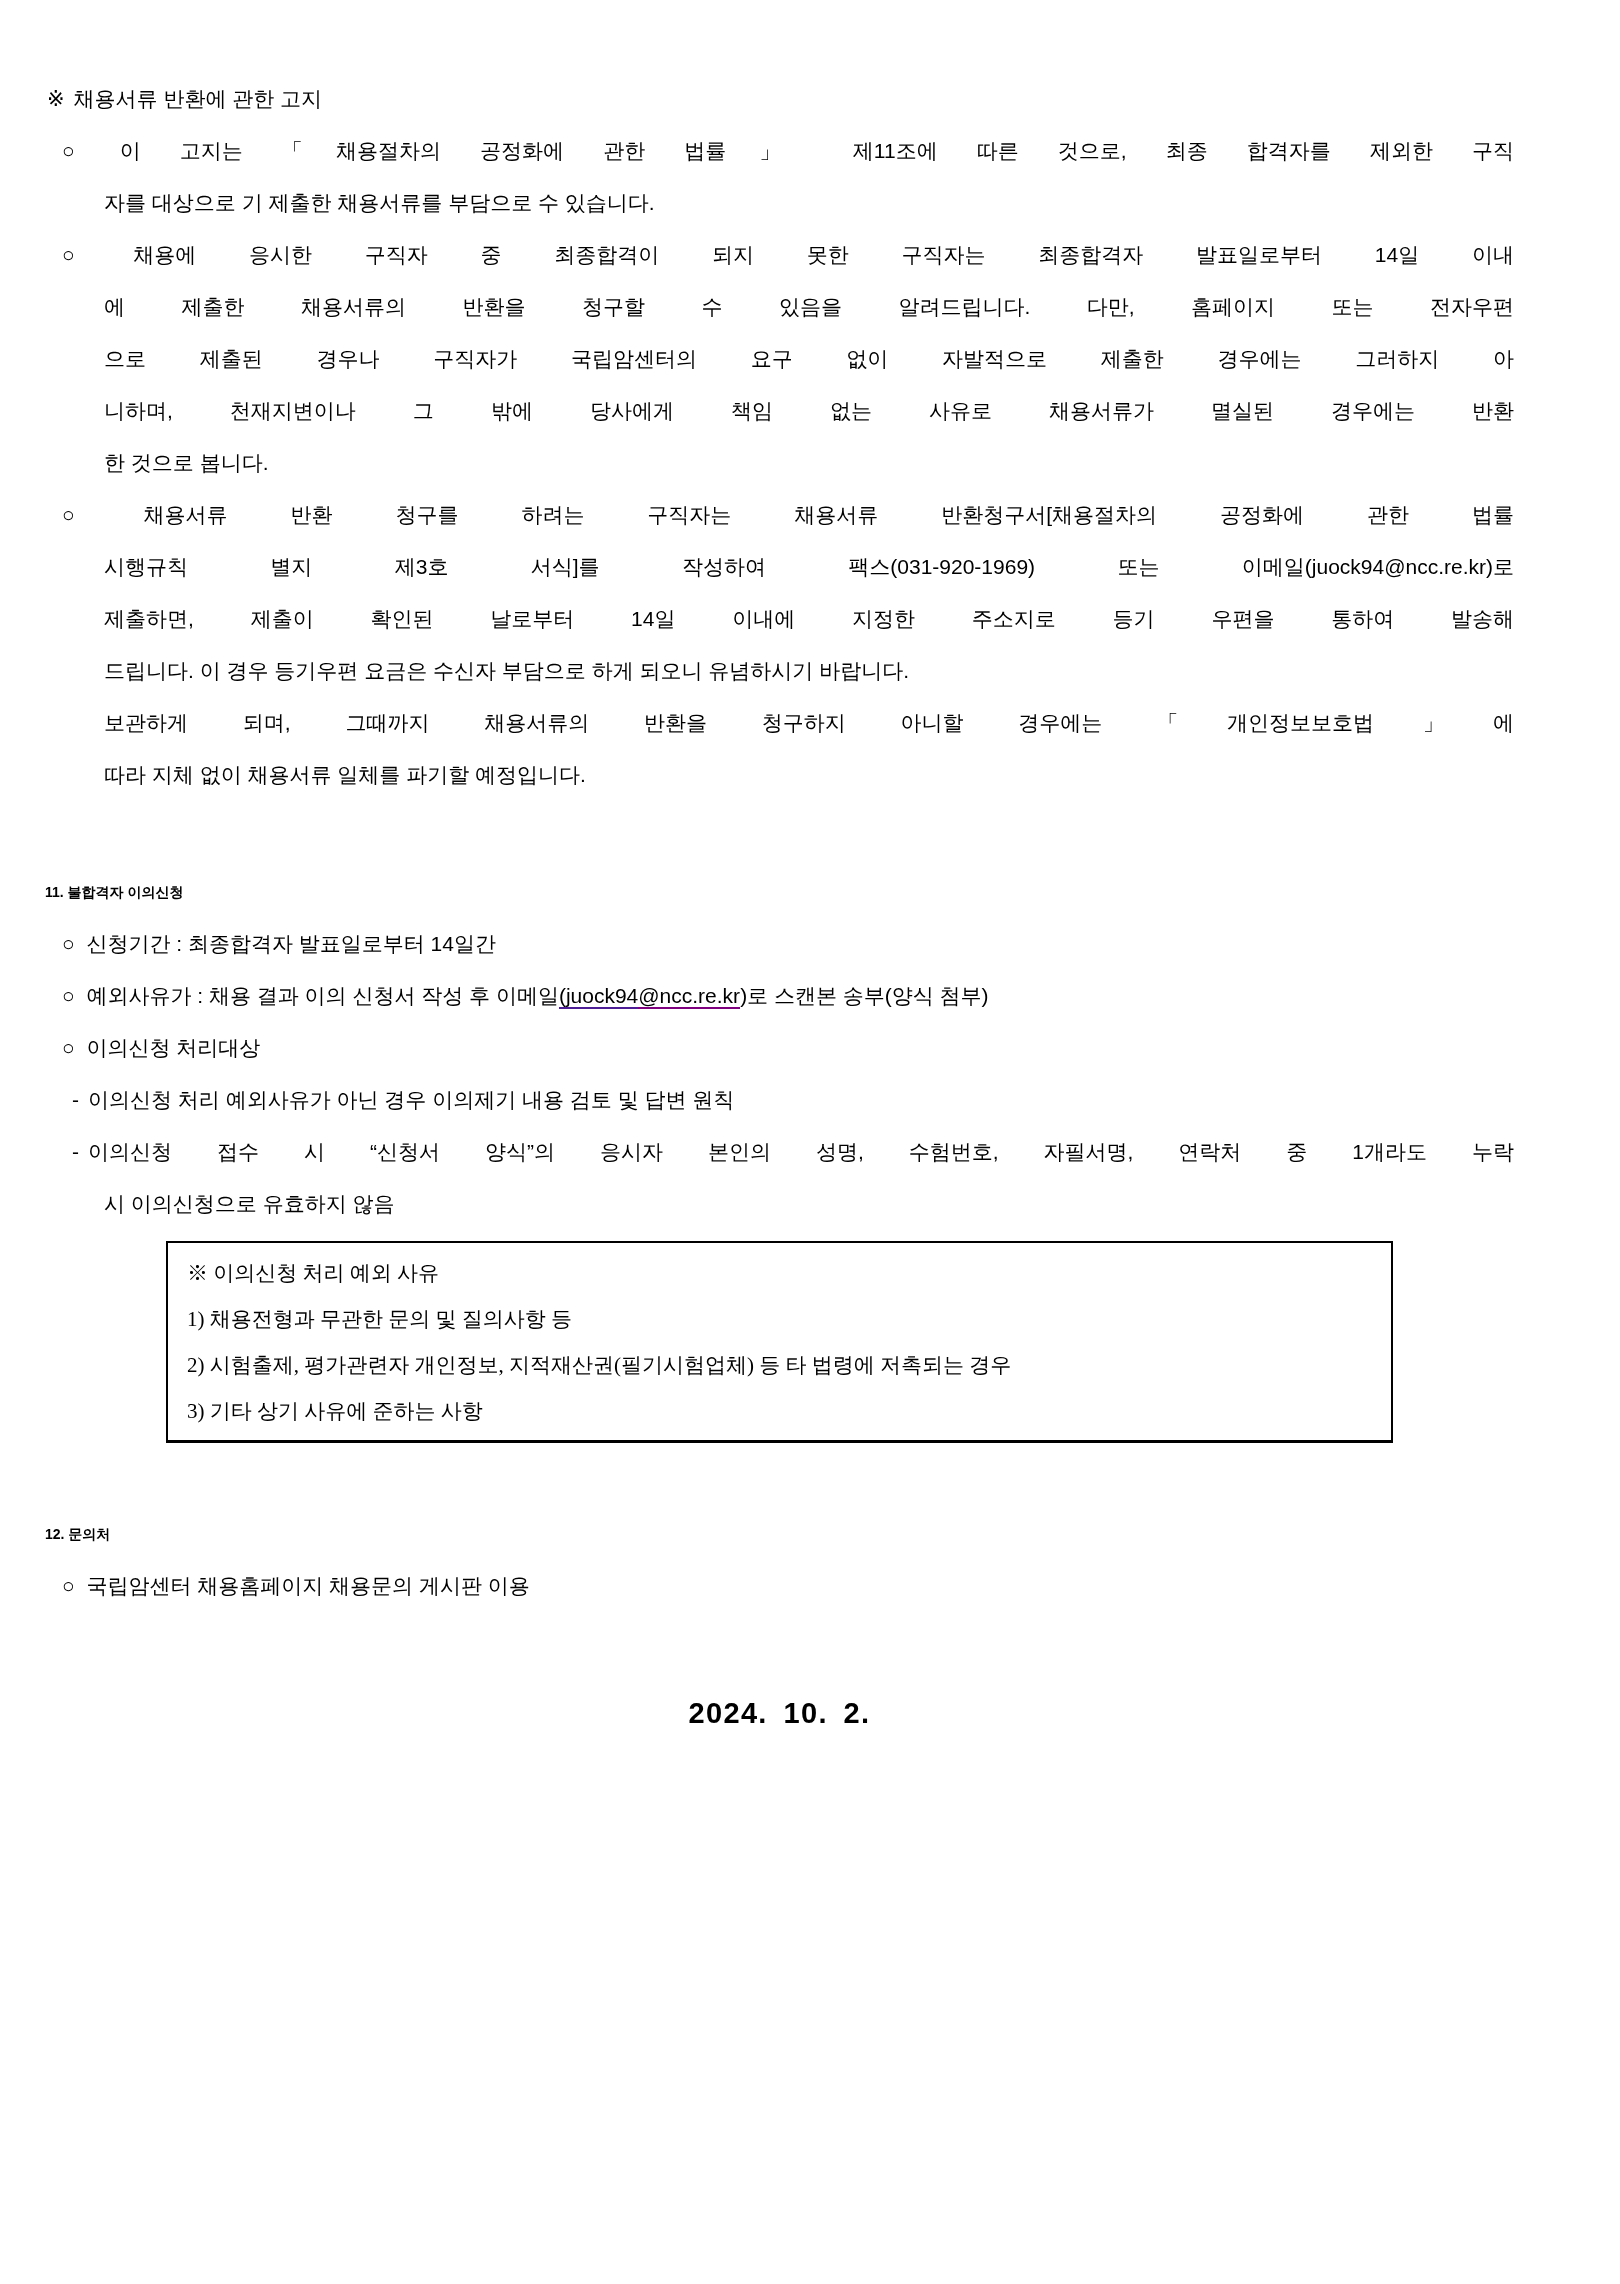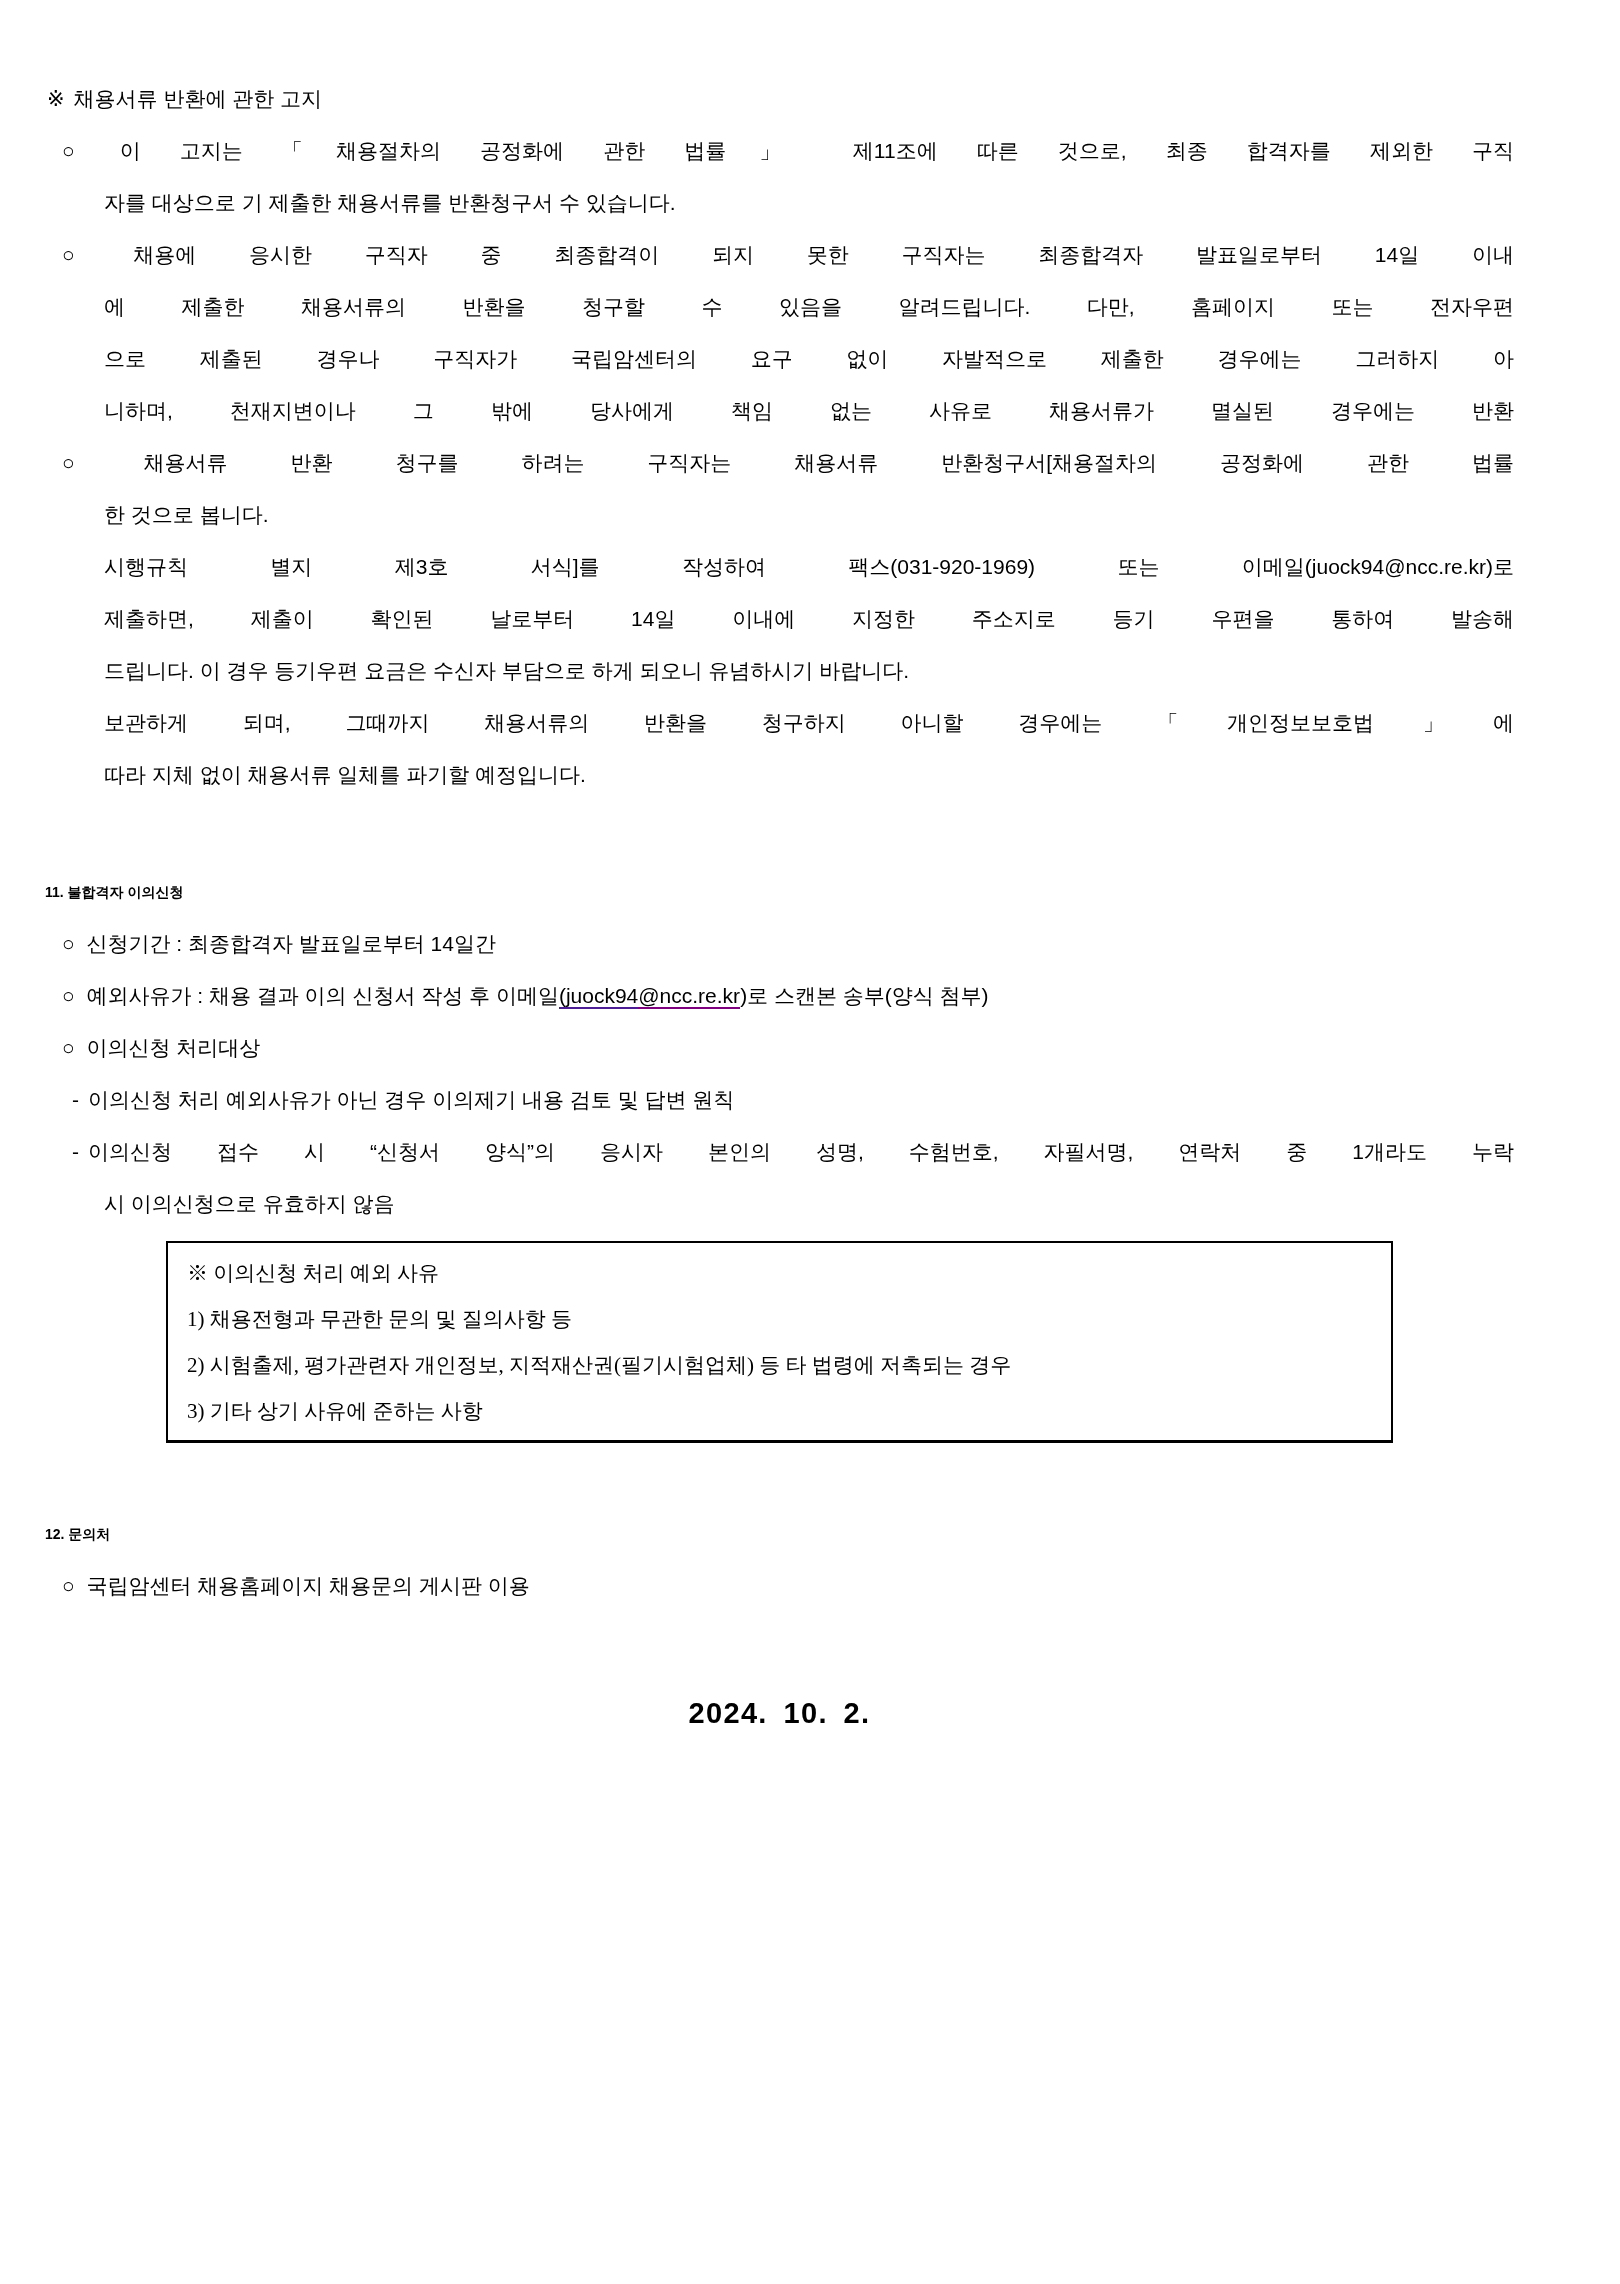--- a/index.html
+++ b/index.html
@@ -76,27 +76,27 @@
     letter-spacing: 2.6px;
   }
 </style>
 </head>
 <body>
 
 <main class="page">
   <section id="notice-section">
       <div class="line mark"><span class="sym">※</span><span class="seg">채용서류 반환에 관한 고지</span></div>
       <div class="line bullet j"><span class="sym">○</span><span class="seg">이 고지는 「채용절차의 공정화에 관한 법률」 제11조에 따른 것으로, 최종 합격자를 제외한 구직</span></div>
-      <div class="line cont"><span class="seg">자를 대상으로 기 제출한 채용서류를 반환청구서 수 있습니다.</span></div>
+      <div class="line cont"><span class="seg">자를 대상으로 기 제출한 채용서류를 부담으로 수 있습니다.</span></div>
       <div class="line bullet j"><span class="sym">○</span><span class="seg">채용에 응시한 구직자 중 최종합격이 되지 못한 구직자는 최종합격자 발표일로부터 14일 이내</span></div>
       <div class="line cont j"><span class="seg">에 제출한 채용서류의 반환을 청구할 수 있음을 알려드립니다. 다만, 홈페이지 또는 전자우편</span></div>
       <div class="line cont j"><span class="seg">으로 제출된 경우나 구직자가 국립암센터의 요구 없이 자발적으로 제출한 경우에는 그러하지 아</span></div>
       <div class="line cont j"><span class="seg">니하며, 천재지변이나 그 밖에 당사에게 책임 없는 사유로 채용서류가 멸실된 경우에는 반환</span></div>
+      <div class="line cont"><span class="seg">한 것으로 봅니다.</span></div>
       <div class="line bullet j"><span class="sym">○</span><span class="seg">채용서류 반환 청구를 하려는 구직자는 채용서류 반환청구서[채용절차의 공정화에 관한 법률</span></div>
-      <div class="line cont"><span class="seg">한 것으로 봅니다.</span></div>
       <div class="line cont j"><span class="seg">시행규칙 별지 제3호 서식]를 작성하여 팩스(031-920-1969) 또는 이메일(juock94@ncc.re.kr)로</span></div>
       <div class="line cont j"><span class="seg">제출하면, 제출이 확인된 날로부터 14일 이내에 지정한 주소지로 등기 우편을 통하여 발송해</span></div>
       <div class="line cont"><span class="seg">드립니다. 이 경우 등기우편 요금은 수신자 부담으로 하게 되오니 유념하시기 바랍니다.</span></div>
       <div class="line cont j"><span class="seg">보관하게 되며, 그때까지 채용서류의 반환을 청구하지 아니할 경우에는 「개인정보보호법」에</span></div>
       <div class="line cont"><span class="seg">따라 지체 없이 채용서류 일체를 파기할 예정입니다.</span></div>
     </section>
   <section id="section11" class="gap-top">
       <div class="line heading"><span class="seg">11. 불합격자 이의신청</span></div>
       <div class="line bullet"><span class="sym">○</span><span class="seg">신청기간 : 최종합격자 발표일로부터 14일간</span></div>
       <div class="line bullet"><span class="sym">○</span><span class="seg">예외사유가 : 채용 결과 이의 신청서 작성 후 이메일</span><span class="seg u-black">(juock94</span><span class="seg u-purple" style="border-bottom-color: rgb(127, 0, 127);">@ncc.re.kr</span><span class="seg">)로 스캔본 송부(양식 첨부)</span></div>

